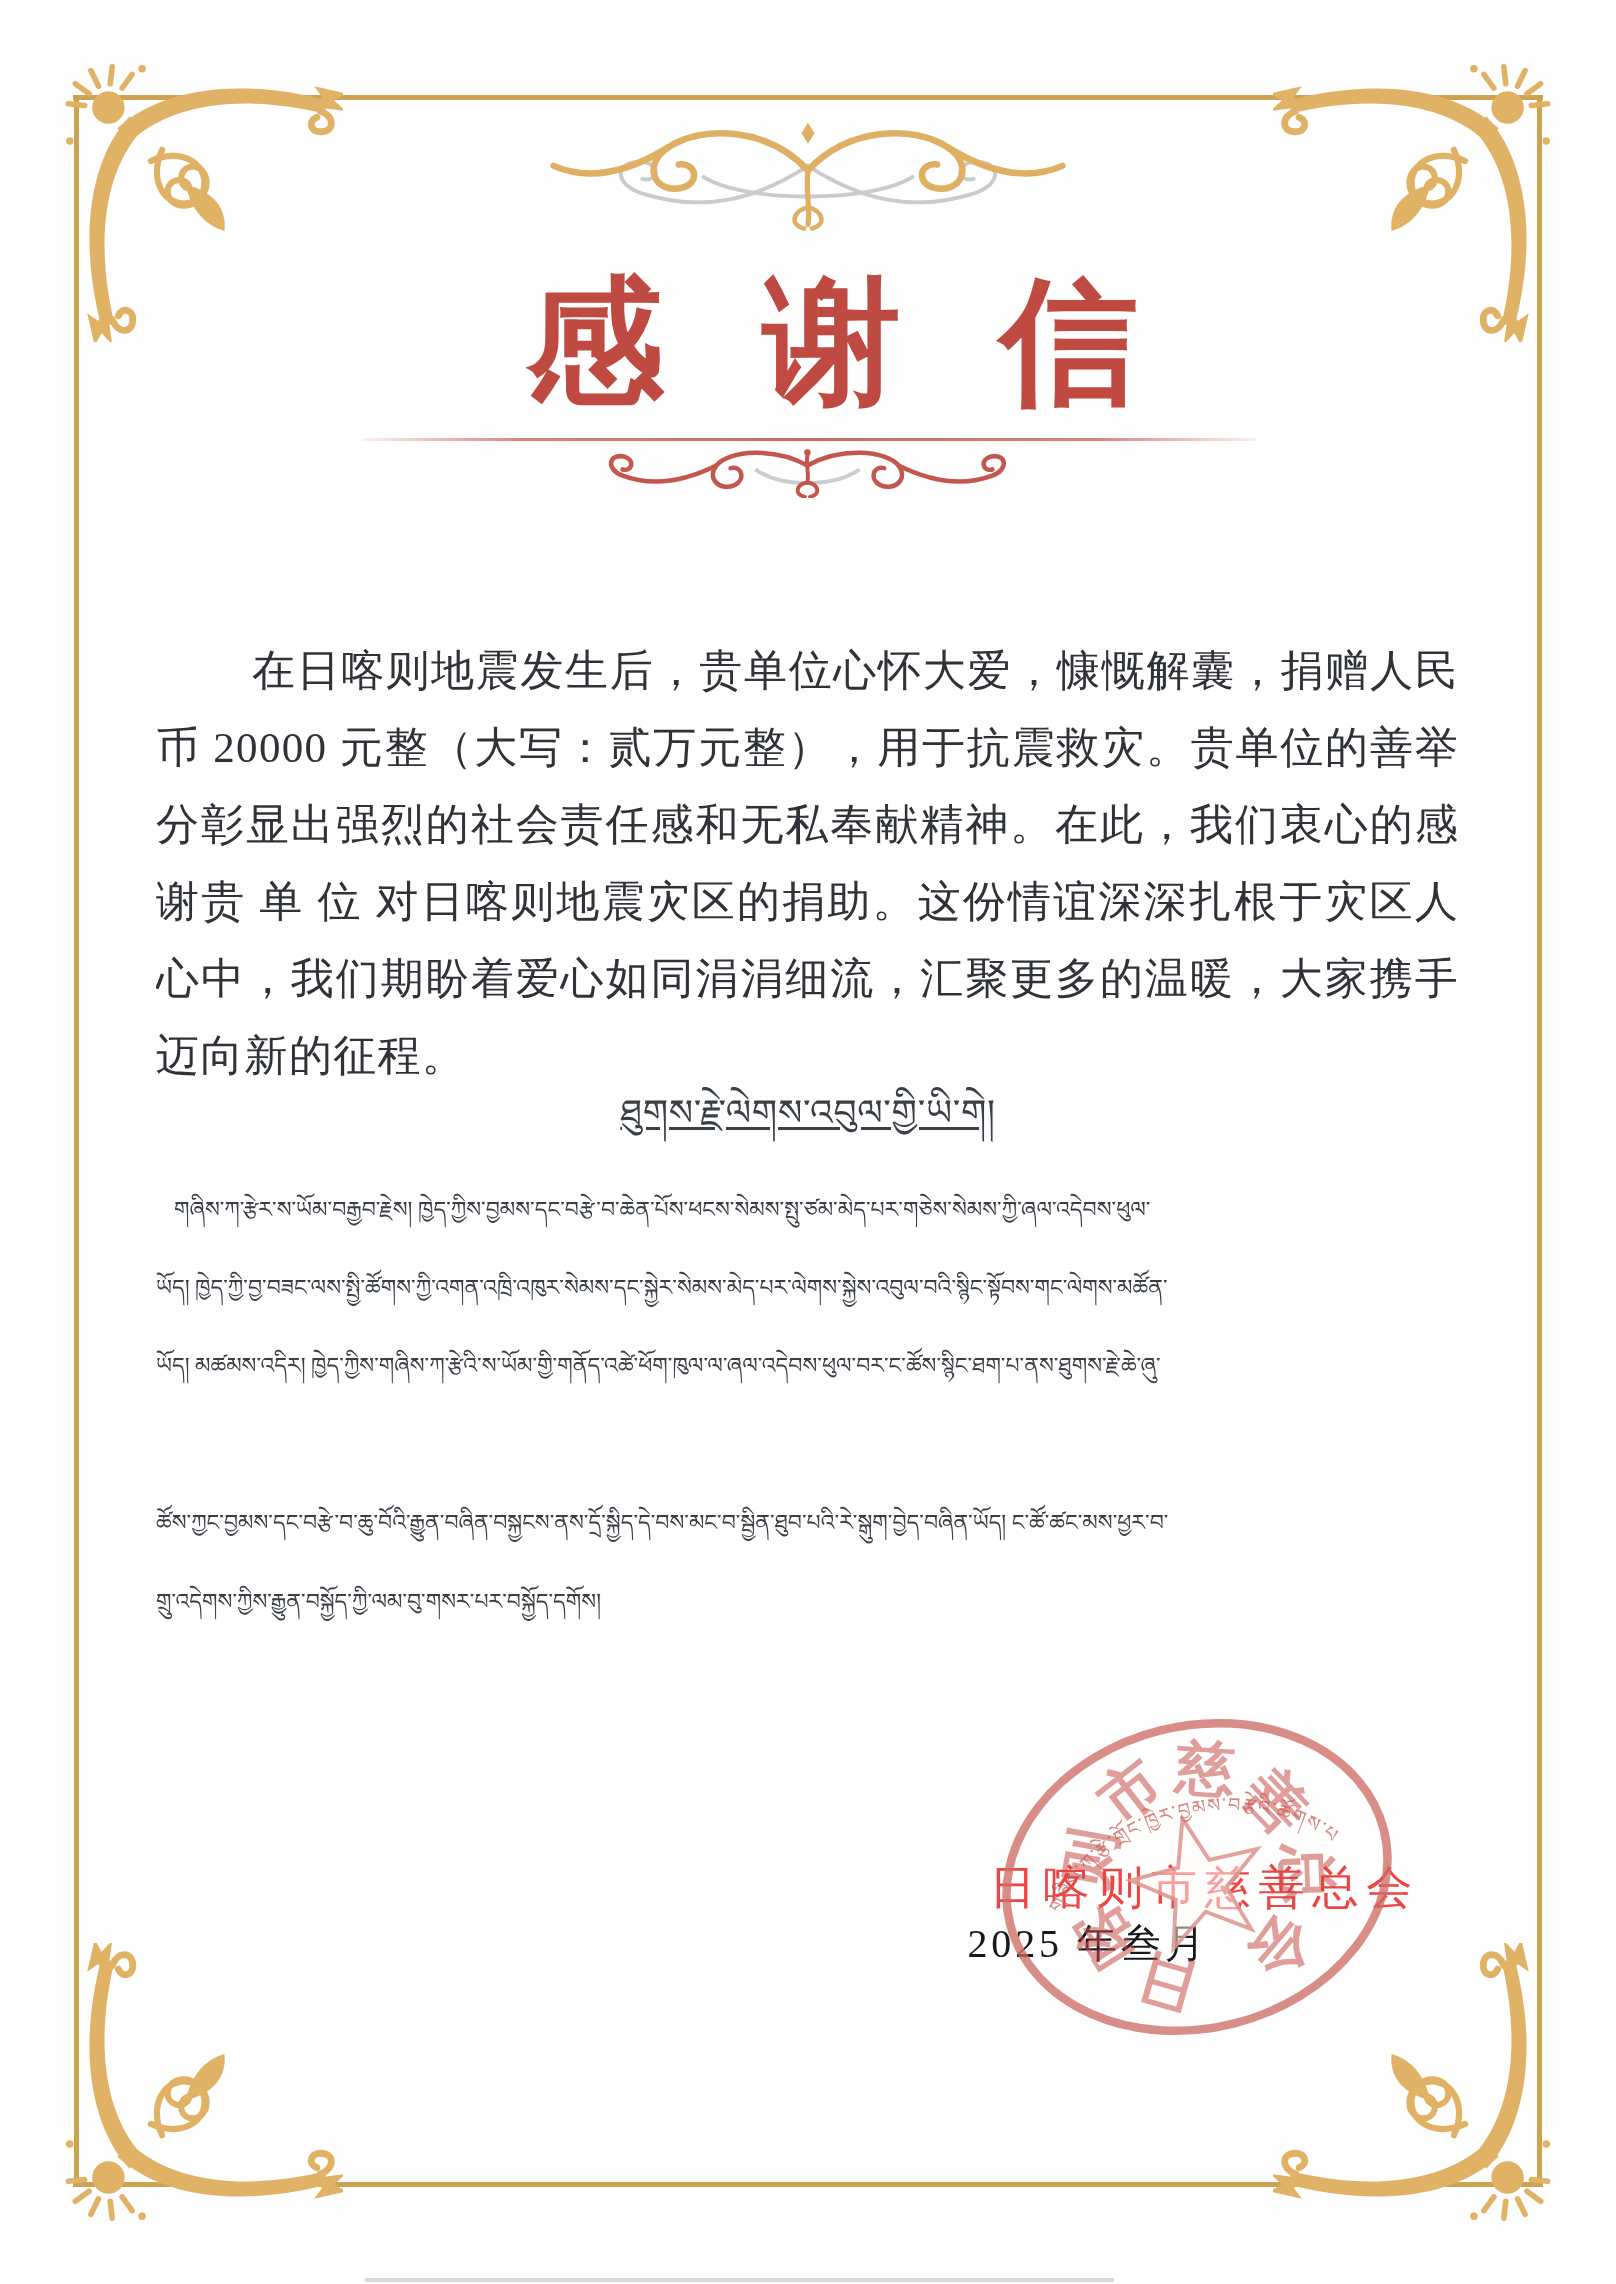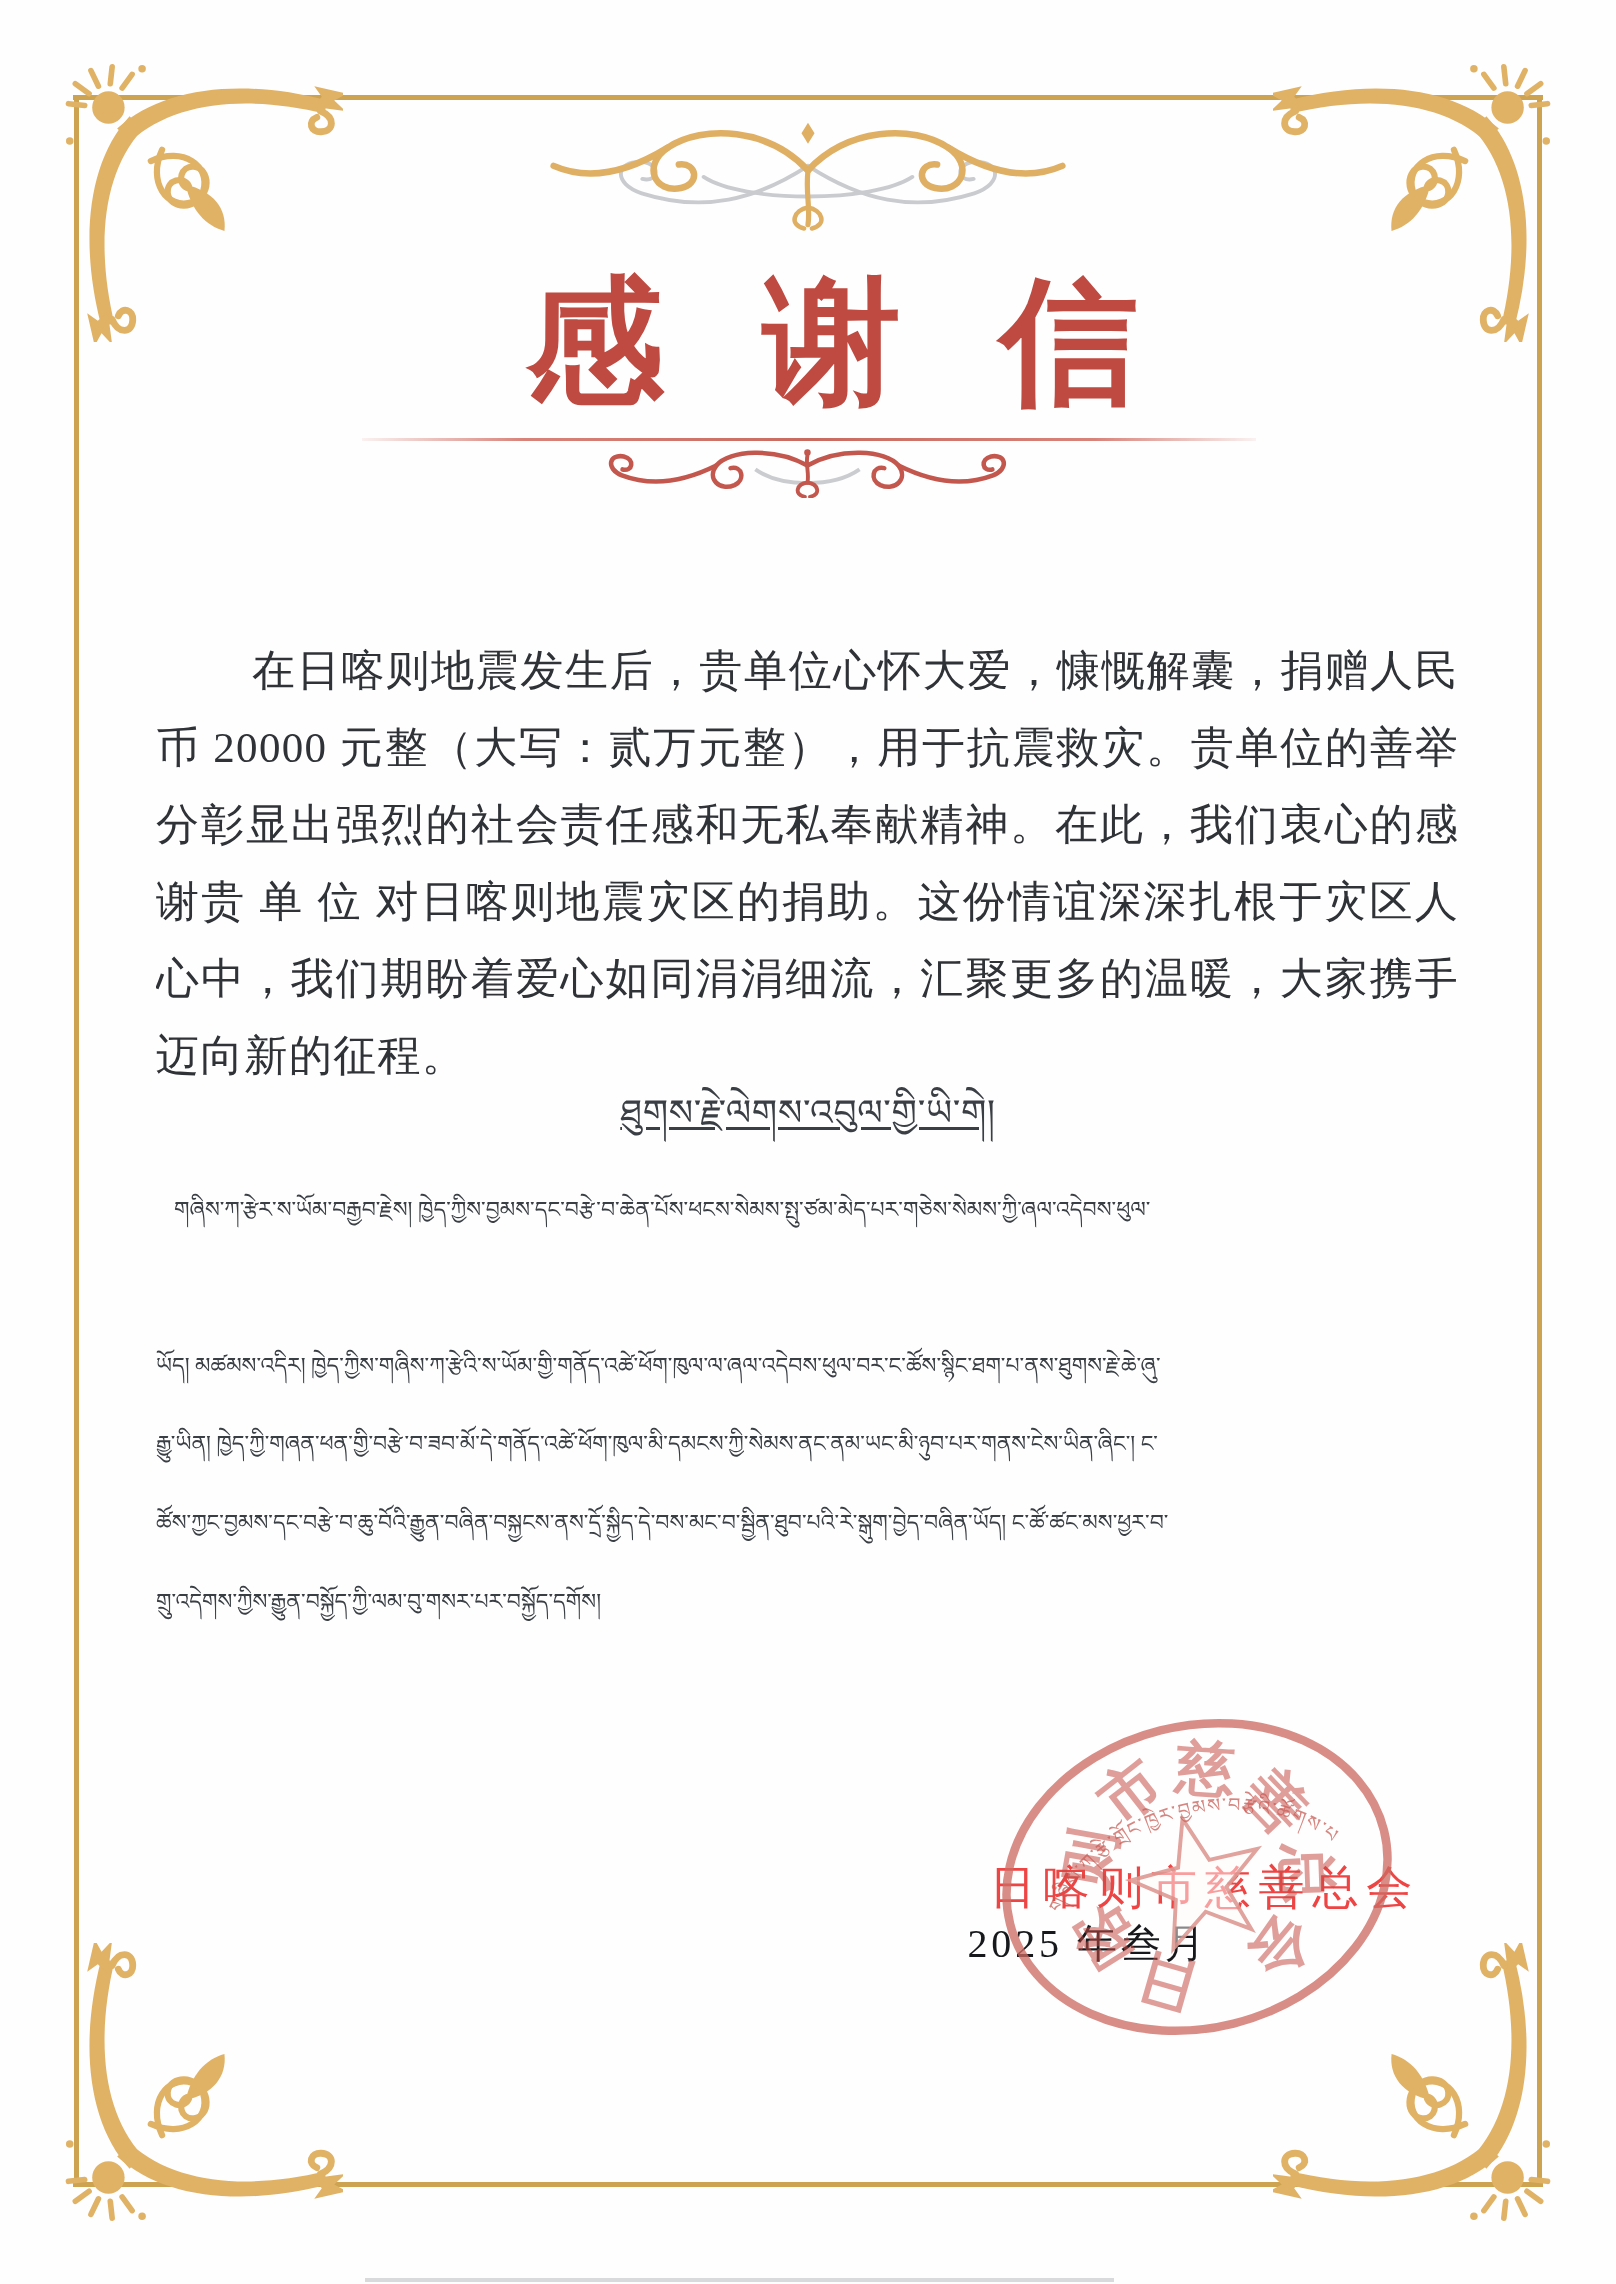--- a/index.html
+++ b/index.html
@@ -240,22 +240,22 @@
 
   <div class="bodyline first" style="top:641px">在日喀则地震发生后，贵单位心怀大爱，慷慨解囊，捐赠人民</div>
   <div class="bodyline" style="top:718px">币 20000 元整（大写：贰万元整），用于抗震救灾。贵单位的善举充</div>
   <div class="bodyline" style="top:795px">分彰显出强烈的社会责任感和无私奉献精神。在此，我们衷心的感</div>
   <div class="bodyline" style="top:872px">谢贵 单 位 对日喀则地震灾区的捐助。这份情谊深深扎根于灾区人民</div>
   <div class="bodyline" style="top:949px">心中，我们期盼着爱心如同涓涓细流，汇聚更多的温暖，大家携手</div>
   <div class="bodyline last" style="top:1026px">迈向新的征程。</div>
 
   <div class="tib-heading">ཐུགས་རྗེ་ལེགས་འབུལ་གྱི་ཡི་གེ།</div>
   <div class="tibline first" style="top:1177px">གཞིས་ཀ་རྩེར་ས་ཡོམ་བརྒྱབ་རྗེས།  ཁྱེད་ཀྱིས་བྱམས་དང་བརྩེ་བ་ཆེན་པོས་ཕངས་སེམས་སྤུ་ཙམ་མེད་པར་གཅེས་སེམས་ཀྱི་ཞལ་འདེབས་ཕུལ་</div>
+  <div class="tibline" style="top:1255px">ཡོད།  ཁྱེད་ཀྱི་བྱ་བཟང་ལས་སྤྱི་ཚོགས་ཀྱི་འགན་འཁྲི་འཁུར་སེམས་དང་སྐྱེར་སེམས་མེད་པར་ལེགས་སྐྱེས་འབུལ་བའི་སྙིང་སྟོབས་གང་ལེགས་མཚོན་</div>
   <div class="tibline" style="top:1333px">ཡོད།  མཚམས་འདིར།  ཁྱེད་ཀྱིས་གཞིས་ཀ་རྩེའི་ས་ཡོམ་གྱི་གནོད་འཚེ་ཕོག་ཁུལ་ལ་ཞལ་འདེབས་ཕུལ་བར་ང་ཚོས་སྙིང་ཐག་པ་ནས་ཐུགས་རྗེ་ཆེ་ཞུ་</div>
-  <div class="tibline" style="top:1411px">རྒྱུ་ཡིན།  ཁྱེད་ཀྱི་གཞན་ཕན་གྱི་བརྩེ་བ་ཟབ་མོ་དེ་གནོད་འཚེ་ཕོག་ཁུལ་མི་དམངས་ཀྱི་སེམས་ནང་ནམ་ཡང་མི་ཉུབ་པར་གནས་ངེས་ཡིན་ཞིང་།  ང་</div>
   <div class="tibline" style="top:1490px">ཚོས་ཀྱང་བྱམས་དང་བརྩེ་བ་ཆུ་བོའི་རྒྱུན་བཞིན་བསྐྱངས་ནས་དྲོ་སྐྱིད་དེ་བས་མང་བ་སྦྱིན་ཐུབ་པའི་རེ་སྒུག་བྱེད་བཞིན་ཡོད།  ང་ཚོ་ཚང་མས་ཕྱར་བ་</div>
   <div class="tibline" style="top:1569px">གྲུ་འདེགས་ཀྱིས་རྒྱུན་བསྐྱོད་ཀྱི་ལམ་བུ་གསར་པར་བསྐྱོད་དགོས།</div>
 
   <div class="signature">日喀则市慈善总会</div>
   <div class="date">2025 年叁月</div>
 
   <div class="seal">
     <svg viewBox="0 0 650 510">
       <defs>
         <path id="sealArc" d="M 85,300 A 252,200 0 0 1 565,300" fill="none"></path>

